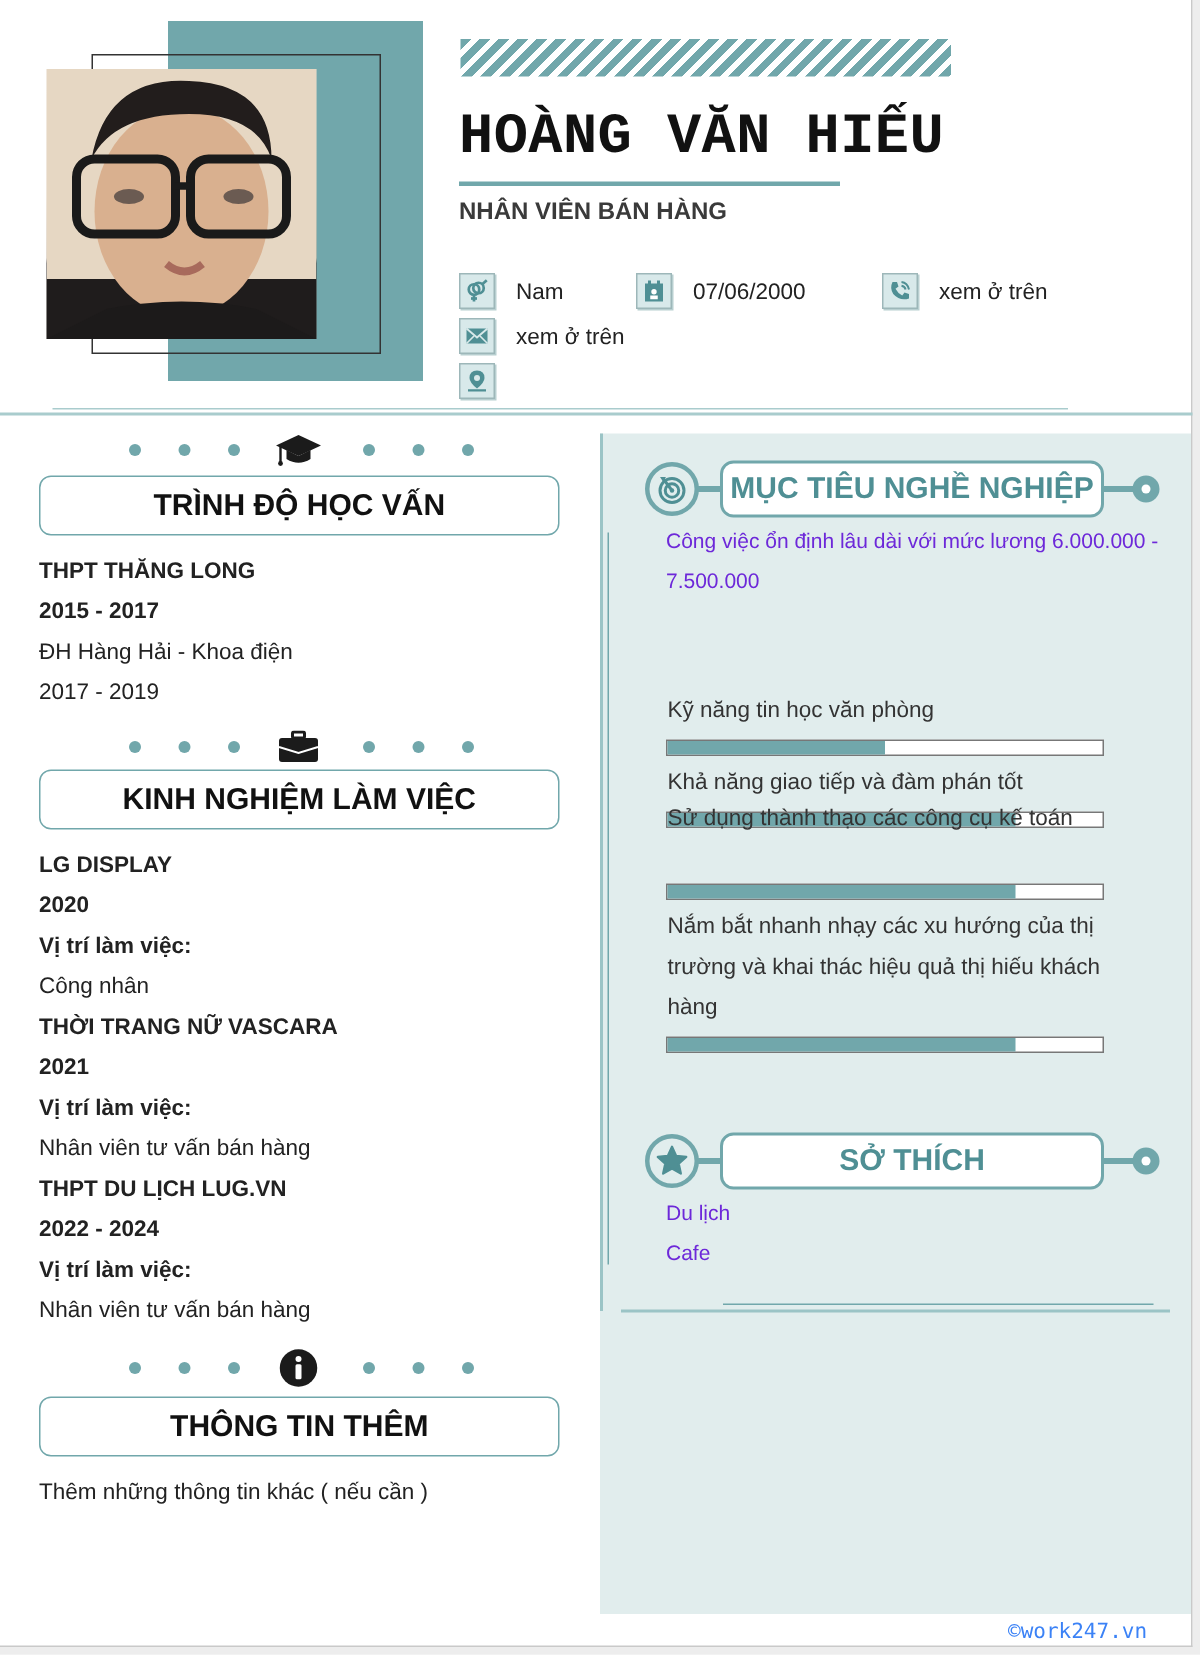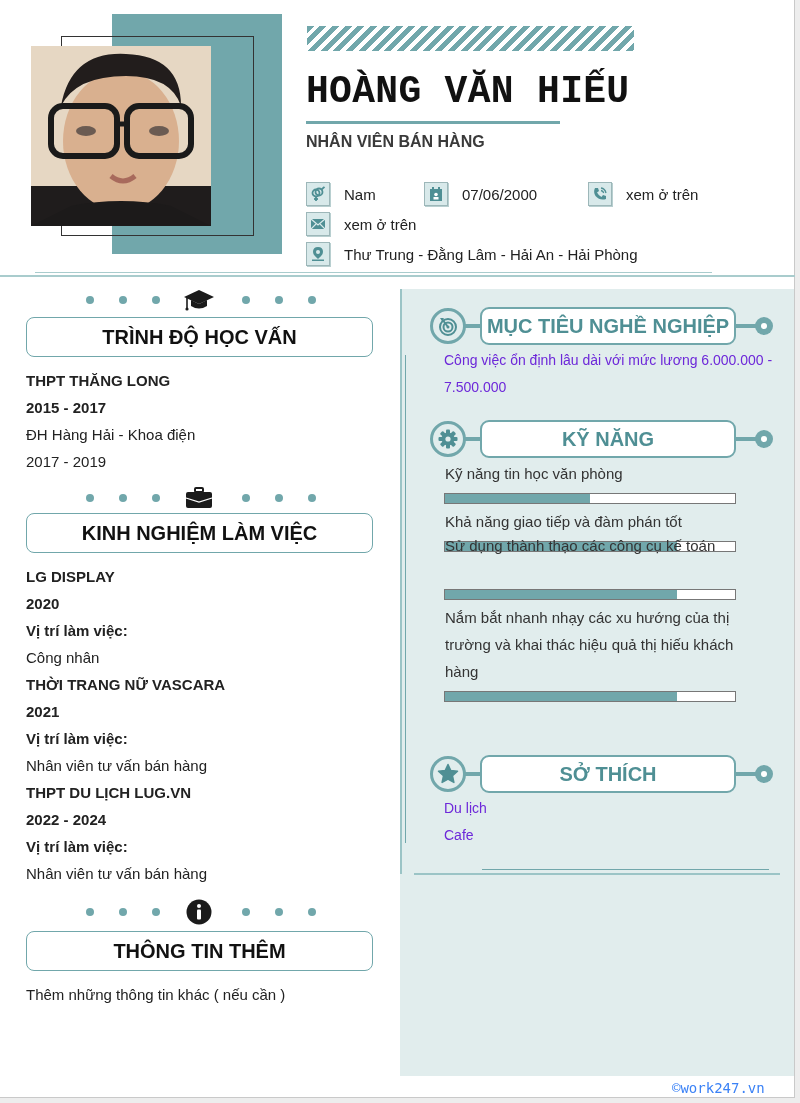--- a/index.html
+++ b/index.html
@@ -149,21 +149,20 @@
     <span>xem ở trên</span>
   </div>
   <div class="info-row" style="left:306px; top:242px;">
     <span class="info-icon">
       <svg viewBox="0 0 16 16">
           <path d="M8 1 Q13 1 13 6 Q13 9 8 13 Q3 9 3 6 Q3 1 8 1 Z" fill="#4f8f94"></path>
           <circle cx="8" cy="6" r="2" fill="#d8e9ea"></circle>
           <rect x="2" y="13.5" width="12" height="1.5" fill="#4f8f94"></rect>
         </svg>
     </span>
-    <span>Thư Trung - Đằng Lâm - Hải An - Hải Phòng</span>
   </div>
 
   <div class="header-line2"></div>
   <div class="header-line1"></div>
 
   <div class="dots-row" style="top:288px;">
     <span class="dot"></span>
       <span class="gap"></span>
       <span class="dot"></span>
       <span class="gap"></span>
@@ -257,38 +256,20 @@
           <path d="M2 2 L6 2 L4 5 Z" fill="#4f8f94"></path>
         </svg>
     </div>
     <div class="connector-l"></div>
     <div class="pill">MỤC TIÊU NGHỀ NGHIỆP</div>
     <div class="connector-r"></div>
     <div class="end-dot"></div>
   </div>
   <div class="r-text" style="top:347px; width:340px;">Công việc ổn định lâu dài với mức lương 6.000.000 - 7.500.000</div>
 
-  <div class="r-heading" style="top:420px;">
-    <div class="circle">
-      <svg width="20" height="20" viewBox="0 0 20 20">
-          <g fill="#4f8f94">
-            <rect x="8" y="0.5" width="4" height="19" rx="1"></rect>
-            <rect x="0.5" y="8" width="19" height="4" rx="1"></rect>
-            <rect x="8" y="0.5" width="4" height="19" rx="1" transform="rotate(45 10 10)"></rect>
-            <rect x="8" y="0.5" width="4" height="19" rx="1" transform="rotate(-45 10 10)"></rect>
-            <circle cx="10" cy="10" r="6.5"></circle>
-          </g>
-          <circle cx="10" cy="10" r="2.6" fill="#e1eded"></circle>
-        </svg>
-    </div>
-    <div class="connector-l"></div>
-    <div class="pill">KỸ NĂNG</div>
-    <div class="connector-r"></div>
-    <div class="end-dot"></div>
-  </div>
 
   <div class="skill-label" style="top:460px;">Kỹ năng tin học văn phòng</div>
   <div class="skill-bar" style="top:493px;">
       <div class="skill-fill" style="width:50%;"></div>
     </div>
   <div class="skill-label" style="top:508px;">Khả năng giao tiếp và đàm phán tốt</div>
   <div class="skill-bar" style="top:541px;">
       <div class="skill-fill" style="width:80%;"></div>
     </div>
   <div class="skill-label" style="top:532px;">Sử dụng thành thạo các công cụ kế toán</div>

